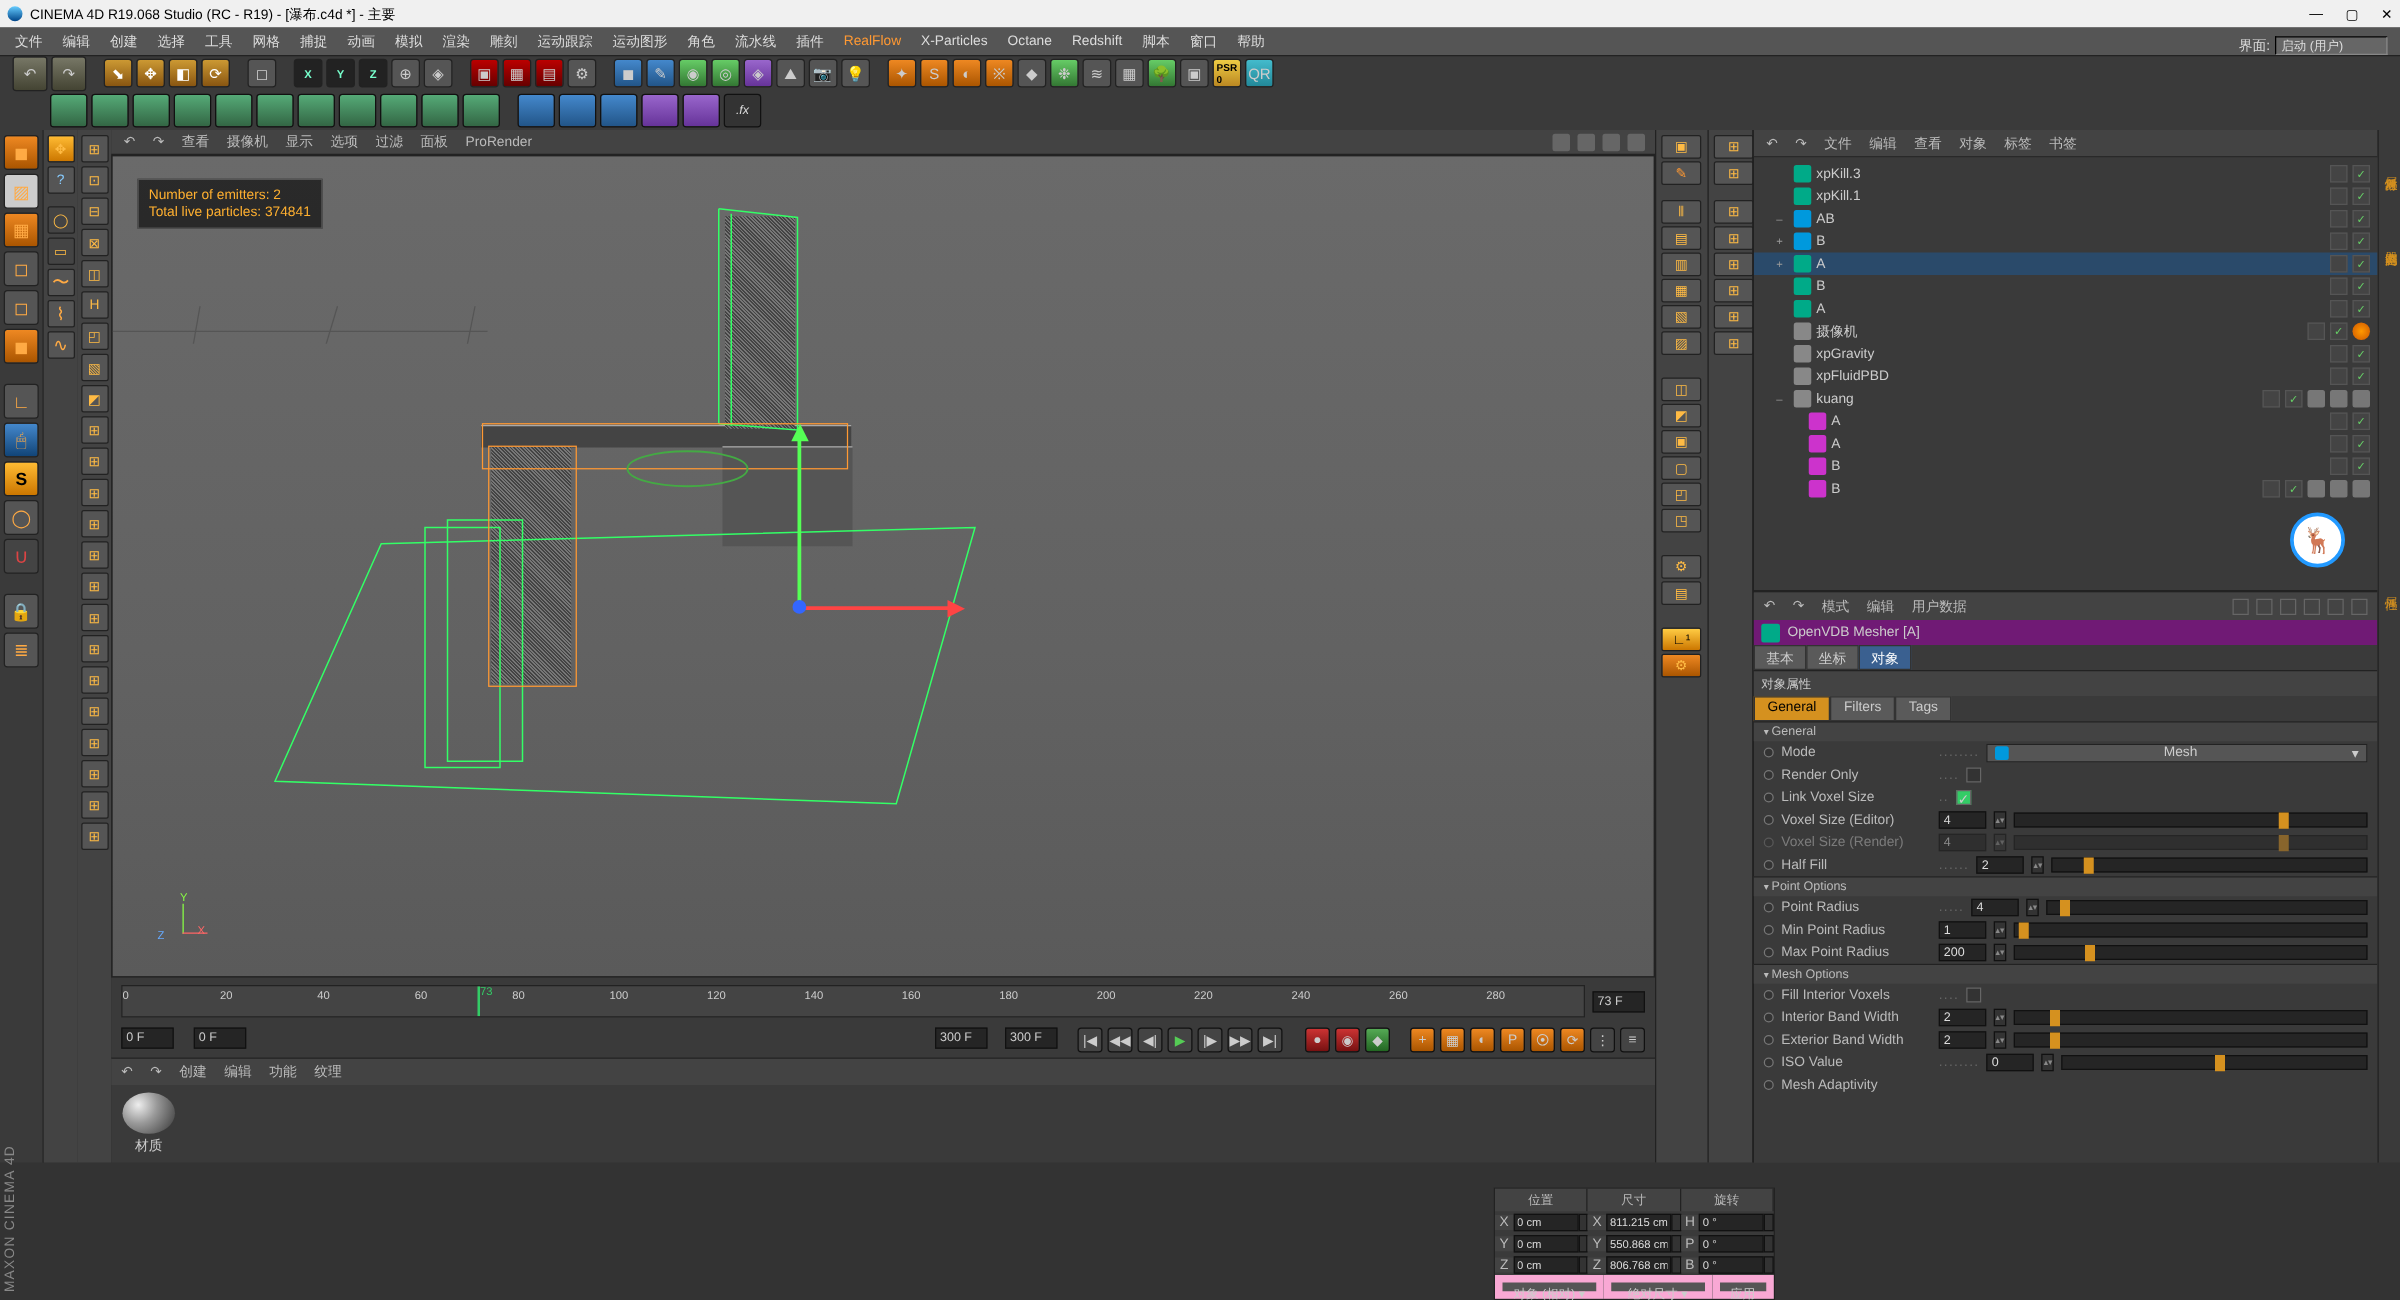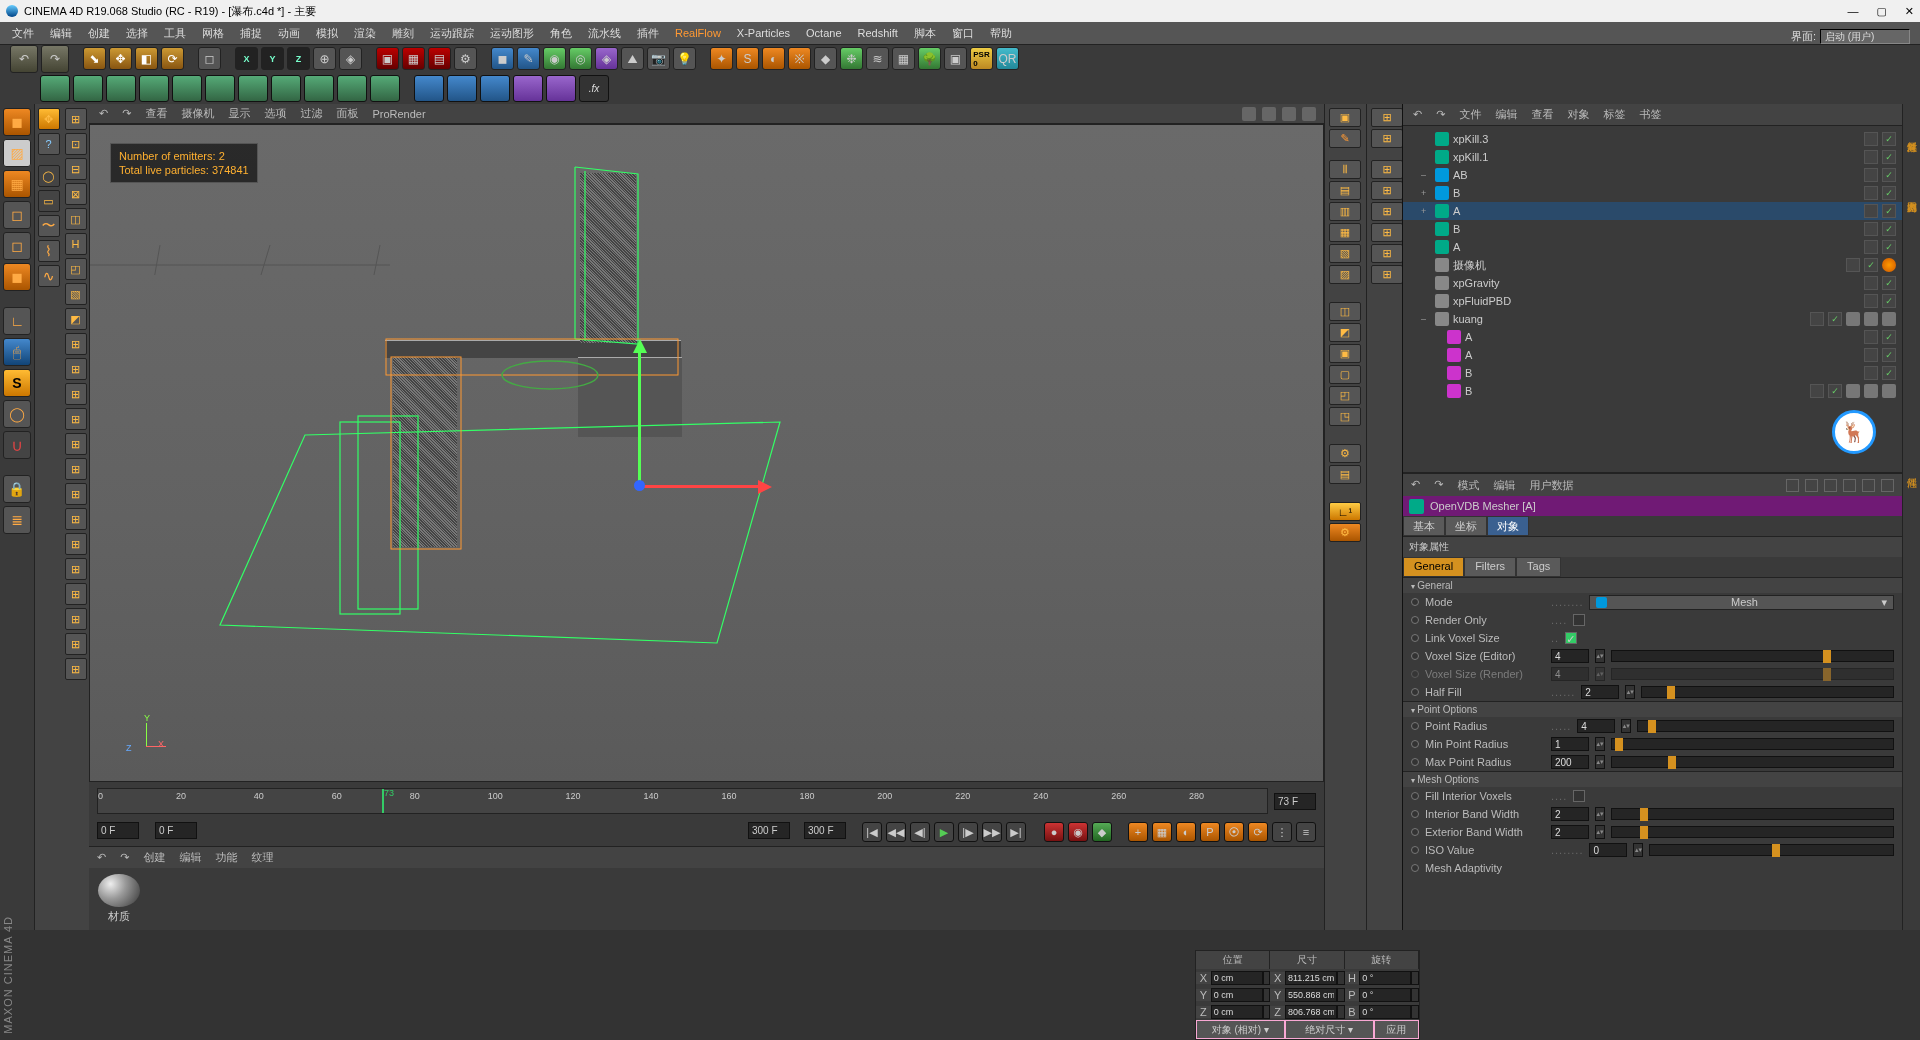--- a/index.html
+++ b/index.html
@@ -139,21 +139,21 @@
 .arow .drop { flex:1; height:15px; background:#555; border:1px solid #222; padding:0 6px; display:flex; align-items:center; justify-content:space-between;}
 .arow .drop .dicn { width:11px;height:11px;background:#09d;border-radius:2px;}
 .coords { position:absolute; right:500px; bottom:0; width:225px; background:#3a3a3a; border:1px solid #222;}
 .coords .chd { height:18px; display:flex; background:#434343;}
 .coords .chd span { flex:1; text-align:center; color:#bbb; font-size:10px; border-right:1px solid #222; padding-top:2px;}
 .coords .crow { height:17px; display:flex; align-items:center;}
 .coords .crow .cl { width:18px; text-align:center; color:#bbb; background:#434343;}
 .coords .crow input { width:52px; background:#252525; border:1px solid #111; color:#ddd; font-size:9px; height:14px; padding:0 2px;}
 .coords .crow .sp { width:9px;height:14px;background:#333;border:1px solid #111;}
 .coords .cfoot { height:19px; display:flex;}
-.coords .cfoot .cbtn { flex:1; background:#555; border:1px solid #f9a8d4; text-align:center; font-size:10px; padding-top:2px; cursor:pointer;}
+.coords .cfoot .cbtn { flex:1; background:#555; border:6px solid #f9a8d4; text-align:center; font-size:10px; padding-top:2px; cursor:pointer;}
 .farright { width:18px; background:#3a3a3a; border-left:1px solid #222; display:flex; flex-direction:column; align-items:center; padding-top:30px; gap:60px;}
 .farright .vt { writing-mode:vertical-rl; color:#d5911f; font-size:10px; cursor:pointer;}
 .brand { position:absolute; left:2px; bottom:6px; writing-mode:vertical-rl; transform:rotate(180deg); color:#888; font-size:11px; letter-spacing:1px;}
 </style>
 </head>
 <body>
 
 <div class="titlebar">
   <div class="tleft">
     <span class="gball"></span>

